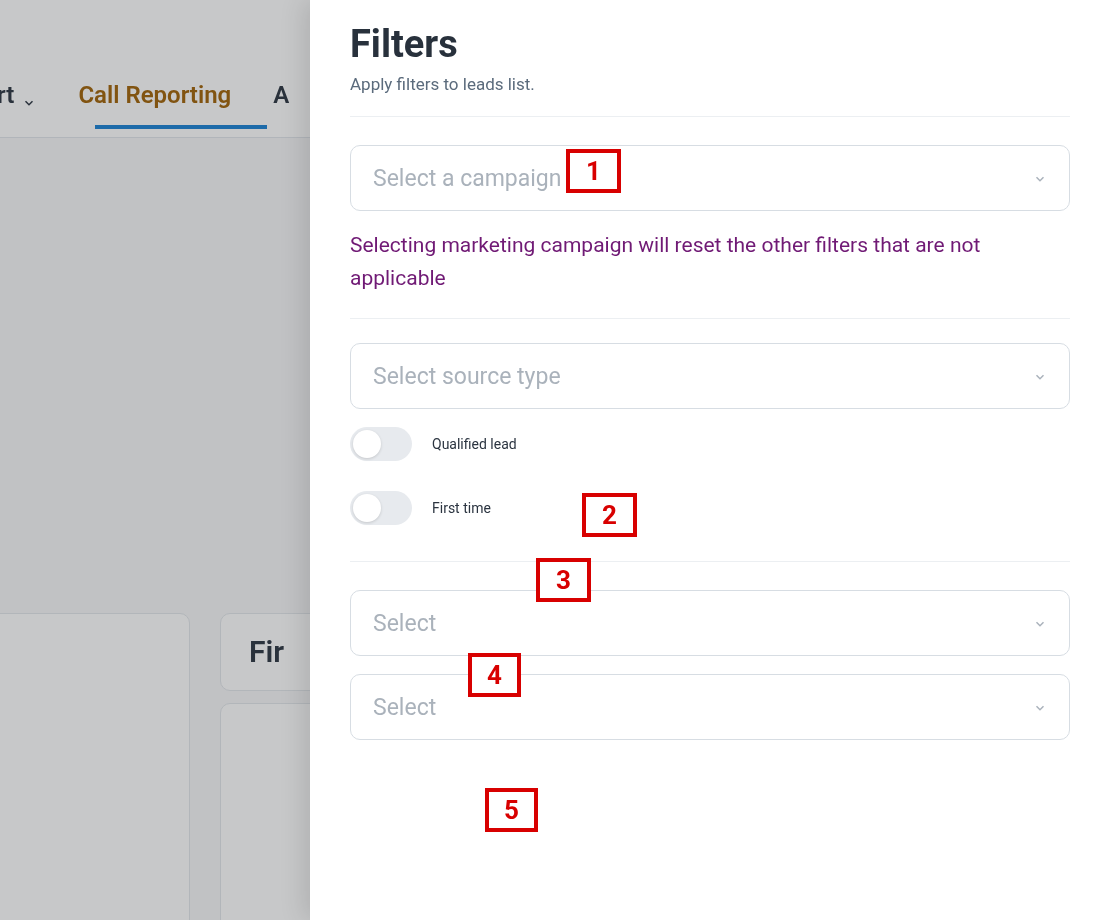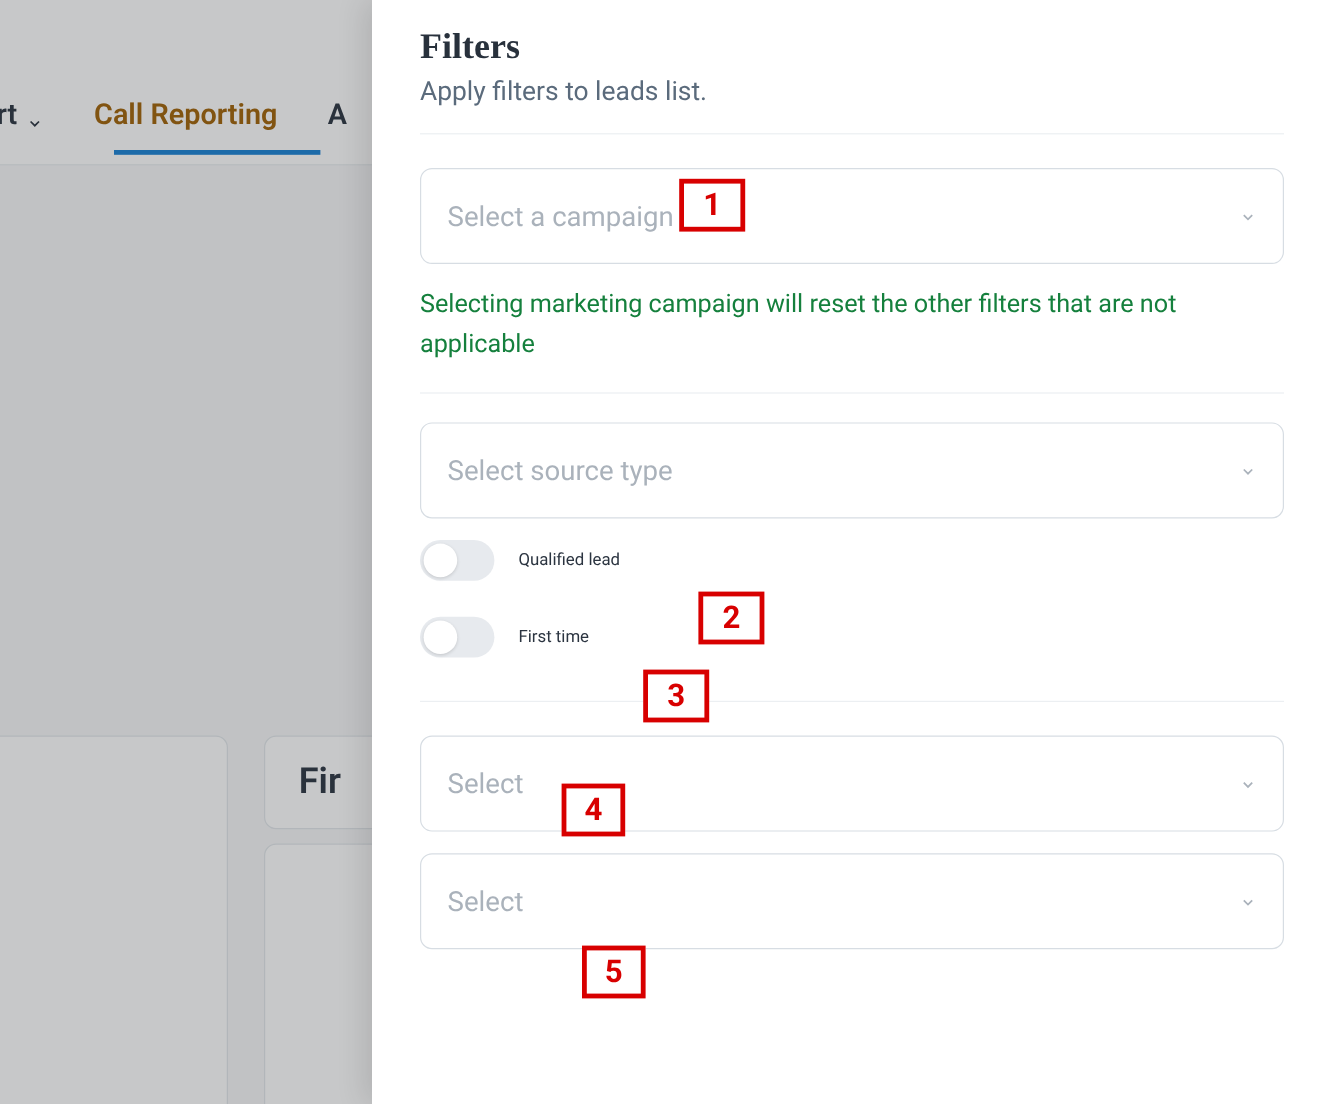--- a/index.html
+++ b/index.html
@@ -67,51 +67,51 @@
     background: #ffffff;
     box-shadow: -6px 0 24px rgba(0,0,0,0.12);
     padding: 22px 40px 0 40px;
     display: flex; flex-direction: column;
   }
   .panel-header {
     padding-bottom: 22px;
     border-bottom: 1px solid #eceff2;
     position: relative;
   }
-  .panel-title { font-size: 30px; font-weight: 700; color: #28313c; font-family: Liberation Serif, serif; }
-  .panel-sub { font-size: 22px; color: #5b6b7c; margin-top: 8px; }
+  .panel-title { font-size: 38px; font-weight: 700; color: #28313c; }
+  .panel-sub { font-size: 17px; color: #5b6b7c; margin-top: 8px; }
   .close-btn {
     position: absolute; top: 10px; right: 10px;
     width: 38px; height: 38px;
     background: #eceef0; border-radius: 7px;
     display: flex; align-items: center; justify-content: center;
     cursor: pointer;
   }
   .close-btn svg { width: 20px; height: 20px; stroke: #41464d; stroke-width: 2.5; fill: none; stroke-linecap: round; }
 
   .panel-body { flex: 1; overflow: hidden; padding-top: 28px; }
 
   .section-label { font-size: 22px; font-weight: 500; color: #2b3440; margin-bottom: 14px; }
 
   .select {
     width: 100%;
-    height: 80px;
+    height: 66px;
     border: 1px solid #d7dde3;
     border-radius: 10px;
     background: #fff;
     display: flex; align-items: center; justify-content: space-between;
     padding: 0 22px;
     cursor: pointer;
     margin-bottom: 18px;
   }
   .select-placeholder { font-size: 23px; color: #aab2bb; }
   .select .chev svg { stroke: #aab2bb; }
 
   .helper {
-    font-size: 21px; color: #15803d; line-height: 1.55;
+    font-size: 21px; color: #701a75; line-height: 1.55;
     padding-bottom: 24px;
     border-bottom: 1px solid #eceff2;
     margin-bottom: 24px;
   }
 
   .toggle-row {
     display: flex; align-items: center; gap: 20px;
     margin-bottom: 30px;
   }
   .toggle {

